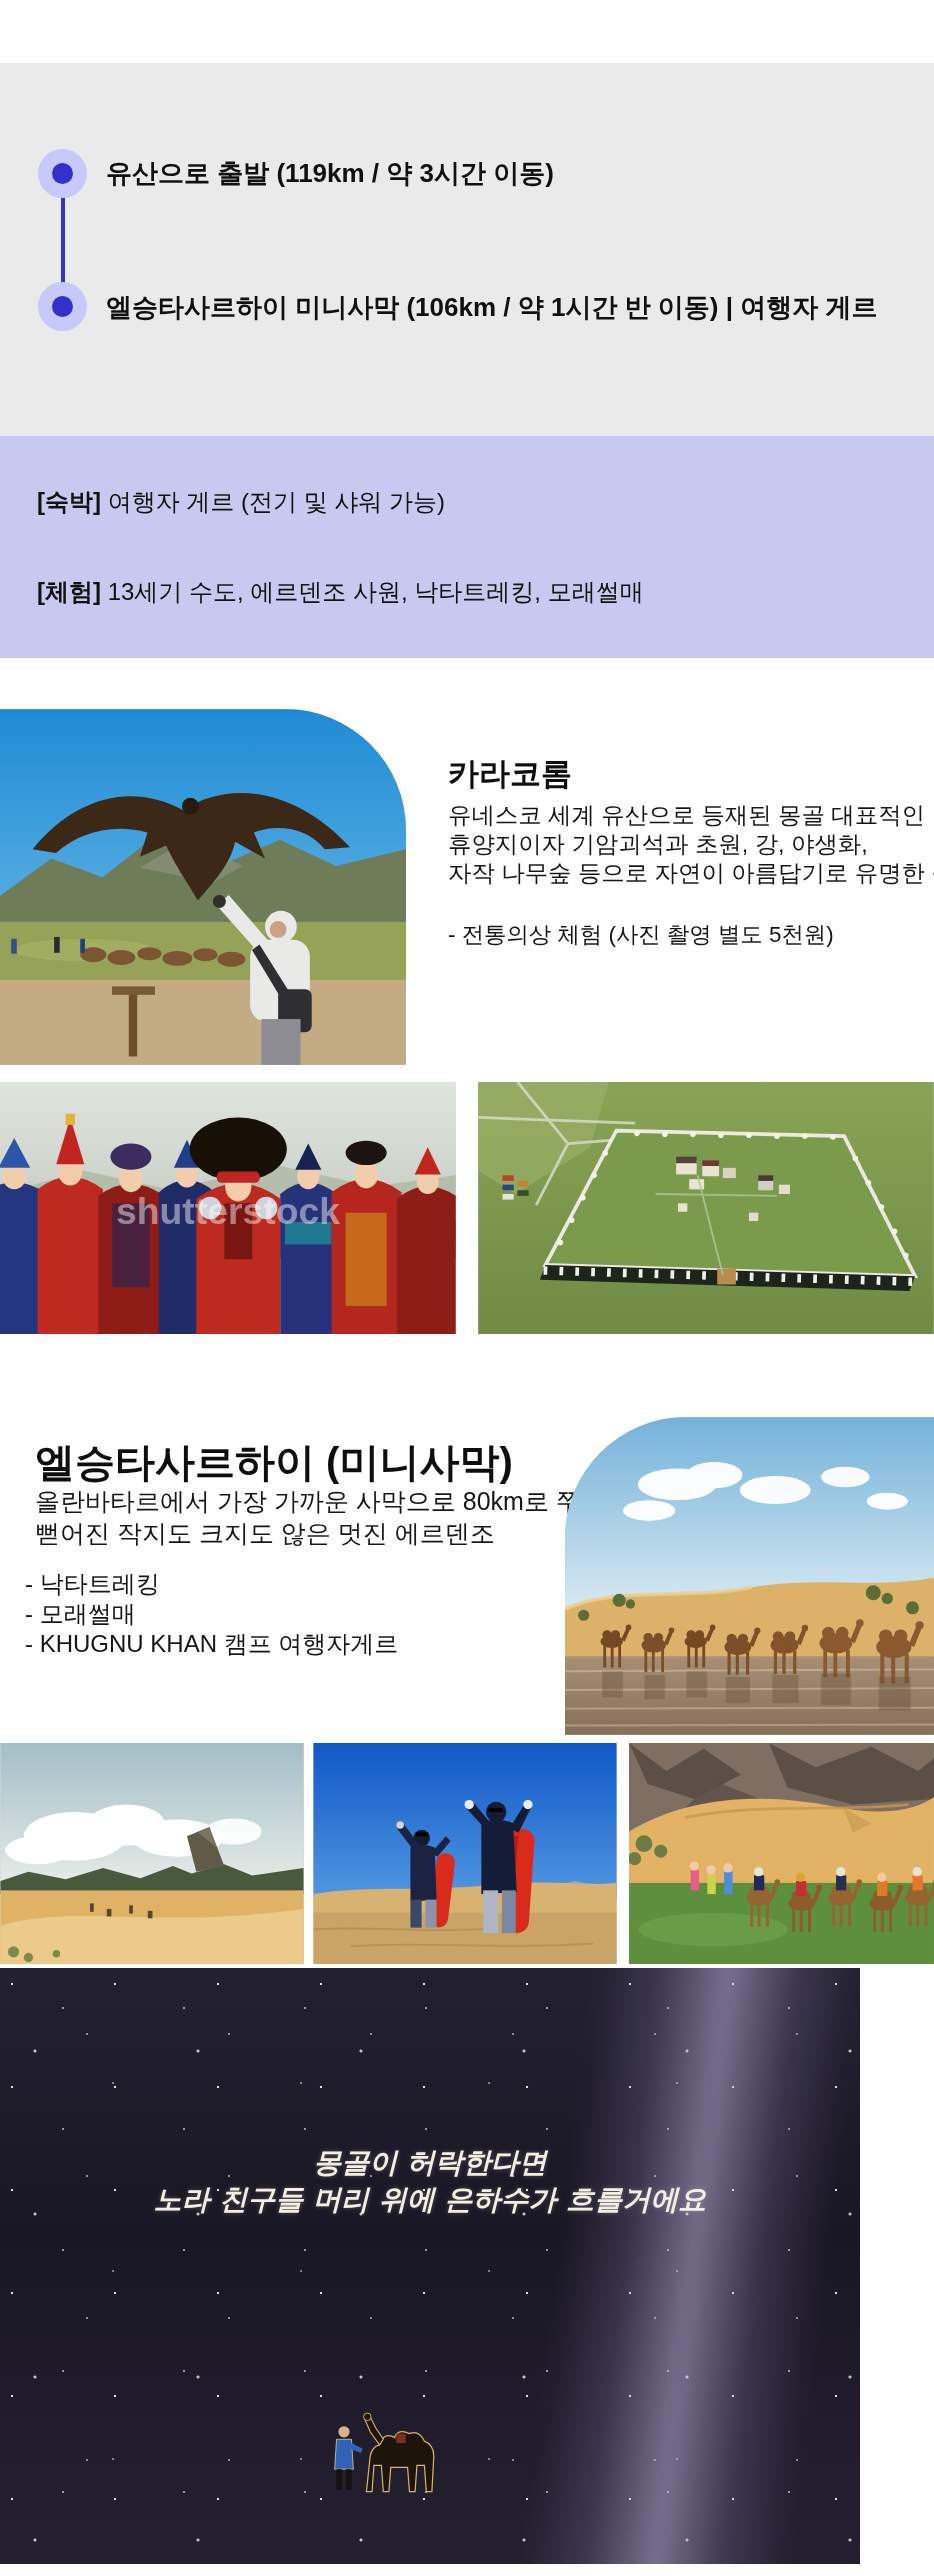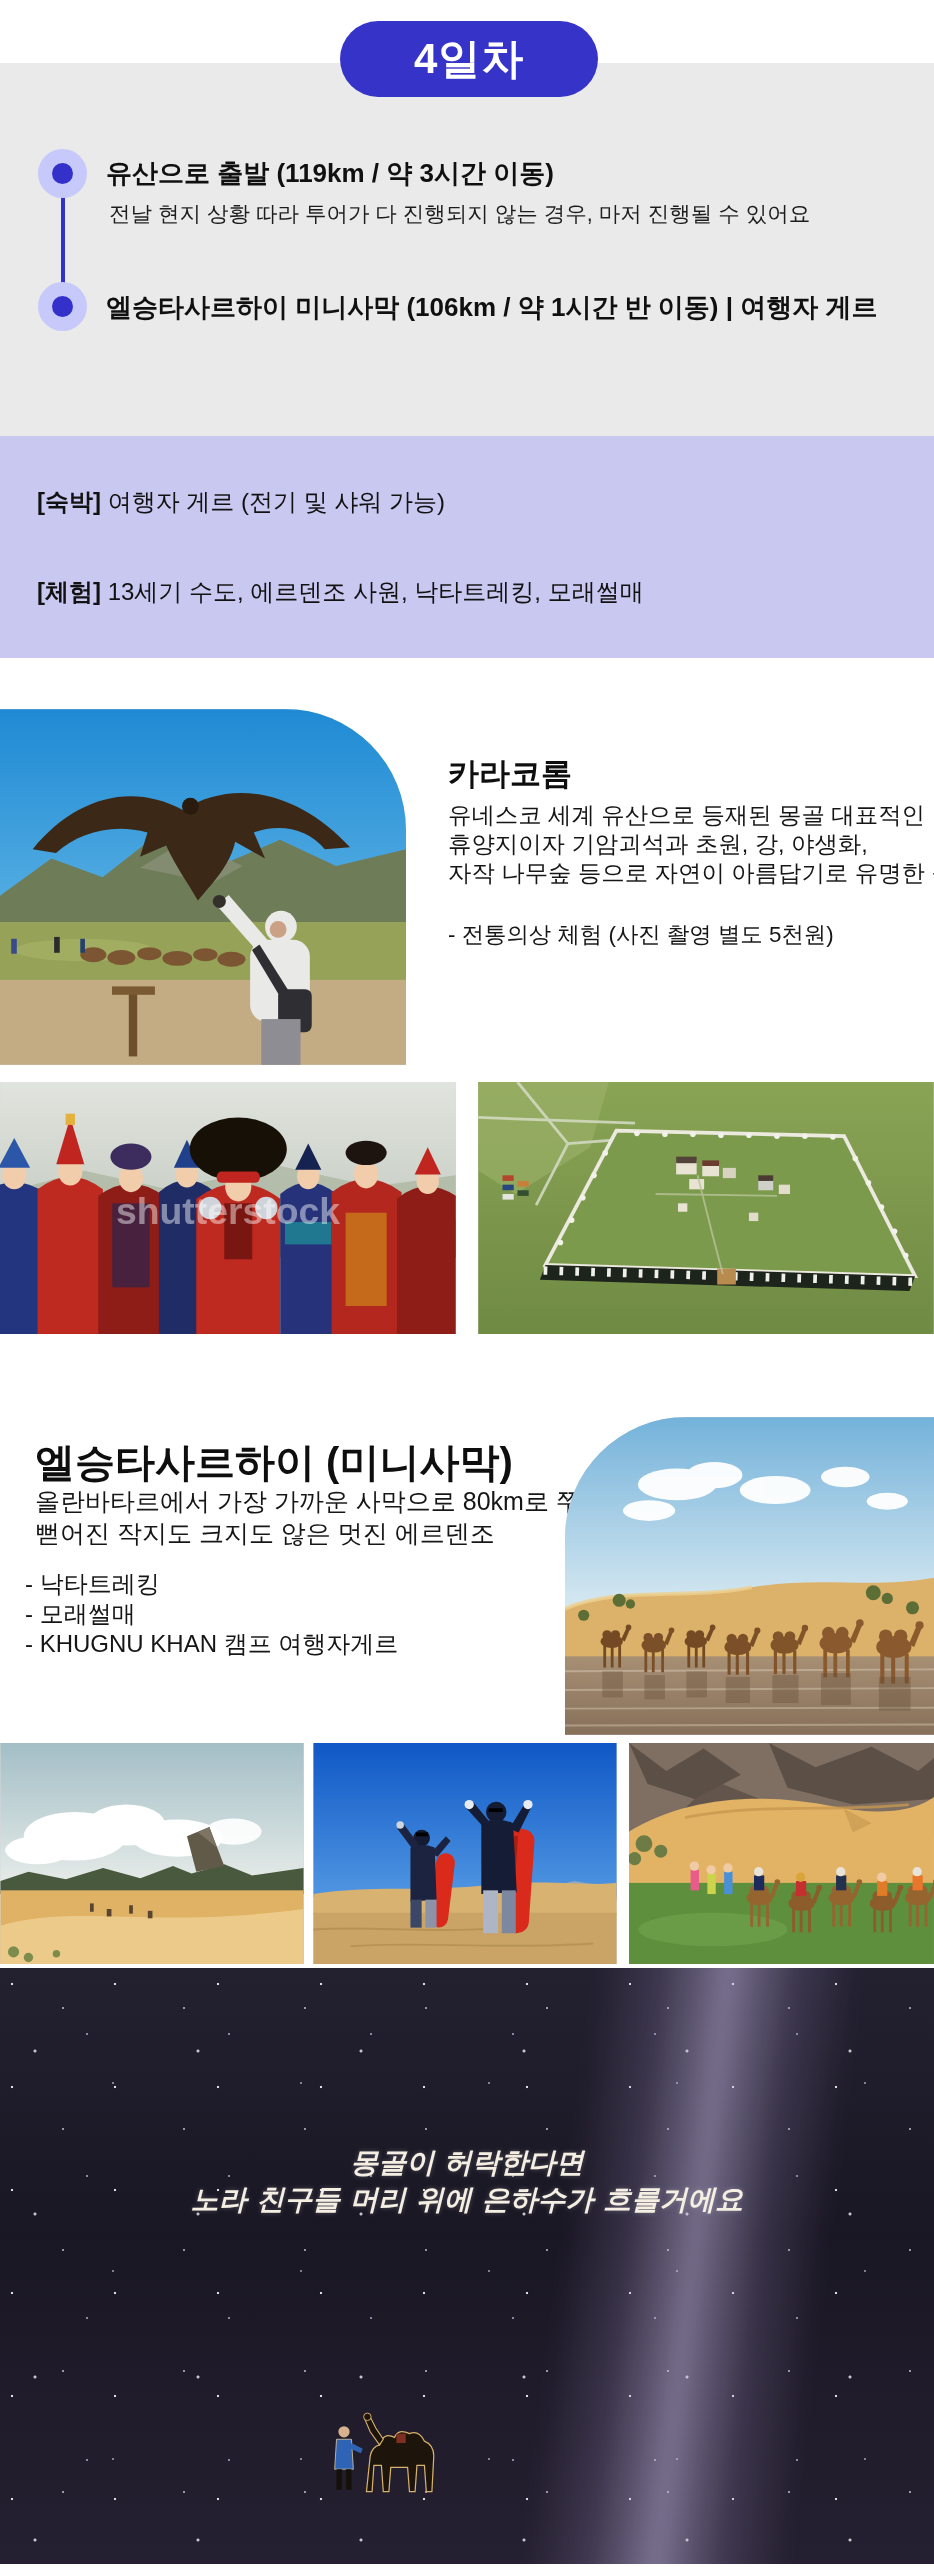--- a/index.html
+++ b/index.html
@@ -45,21 +45,21 @@
   .photo-trek{left:629px;top:1743px;width:305px;height:221px;}
   
   .k-title{left:448px;top:753px;font-size:31px;font-weight:700;color:#0e0e0e;}
   .k-desc{left:448px;top:801px;font-size:23.4px;line-height:29px;color:#161616;white-space:nowrap;}
   .k-bullets{left:448px;top:921px;font-size:22.4px;line-height:28px;color:#161616;white-space:nowrap;}
   
   .e-title{left:35px;top:1435px;font-size:40px;font-weight:700;color:#0e0e0e;text-align:right;}
   .e-desc{left:35px;top:1485px;font-size:25px;line-height:32px;color:#161616;white-space:nowrap;}
   .e-bullets{left:25px;top:1569px;font-size:24px;line-height:30px;color:#161616;white-space:nowrap;}
   
-  .night{left:0;top:1968px;width:934px;height:596px;overflow:hidden;background:linear-gradient(180deg,#232030 0%,#1a1724 45%,#252031 100%);}
+  .night{left:0;top:1968px;width:860px;height:596px;overflow:hidden;background:linear-gradient(180deg,#232030 0%,#1a1724 45%,#252031 100%);}
   .stars{position:absolute;left:0;top:0;width:100%;height:100%;
     background-image:
       radial-gradient(circle at 12px 16px, rgba(255,255,255,.85) 0.9px, transparent 1.6px),
       radial-gradient(circle at 63px 40px, rgba(255,255,255,.55) 0.9px, transparent 1.5px),
       radial-gradient(circle at 35px 83px, rgba(255,255,255,.75) 1.1px, transparent 1.9px),
       radial-gradient(circle at 87px 66px, rgba(215,206,255,.6) 0.9px, transparent 1.5px),
       radial-gradient(circle at 113px 115px, rgba(255,255,255,.45) 0.9px, transparent 1.4px);
     background-size:103px 103px,121px 121px,163px 163px,142px 142px,188px 188px;
   }
   .milkyway{position:absolute;left:560px;top:-56px;width:262px;height:729px;transform:rotate(7deg);
@@ -78,33 +78,29 @@
   .night-caption.c2{top:213px;font-size:28px;}
 </style>
 </head>
 <body>
 
 <div class="page">
 
   <div class="abs panel-gray"></div>
   <div class="abs panel-lavender"></div>
 
-  <div class="abs badge">
-    <span>4일차</span>
-  </div>
 
   <div class="abs tl-line"></div>
   <div class="abs tl-dot d1">
       <div class="inner"></div>
     </div>
   <div class="abs tl-dot d2">
       <div class="inner"></div>
     </div>
   <div class="abs tl-title t1">유산으로 출발 (119km / 약 3시간 이동)</div>
-  <div class="abs tl-note">전날 현지 상황 따라 투어가 다 진행되지 않는 경우, 마저 진행될 수 있어요</div>
   <div class="abs tl-title t2">엘승타사르하이 미니사막 (106km / 약 1시간 반 이동) | 여행자 게르</div>
 
   <div class="abs info-row r1">
     <b>[숙박]</b><span> 여행자 게르 (전기 및 샤워 가능)</span>
   </div>
   <div class="abs info-row r3">
     <b>[체험]</b><span> 13세기 수도, 에르덴조 사원, 낙타트레킹, 모래썰매</span>
   </div>
 
   <div class="abs photo photo-eagle">

